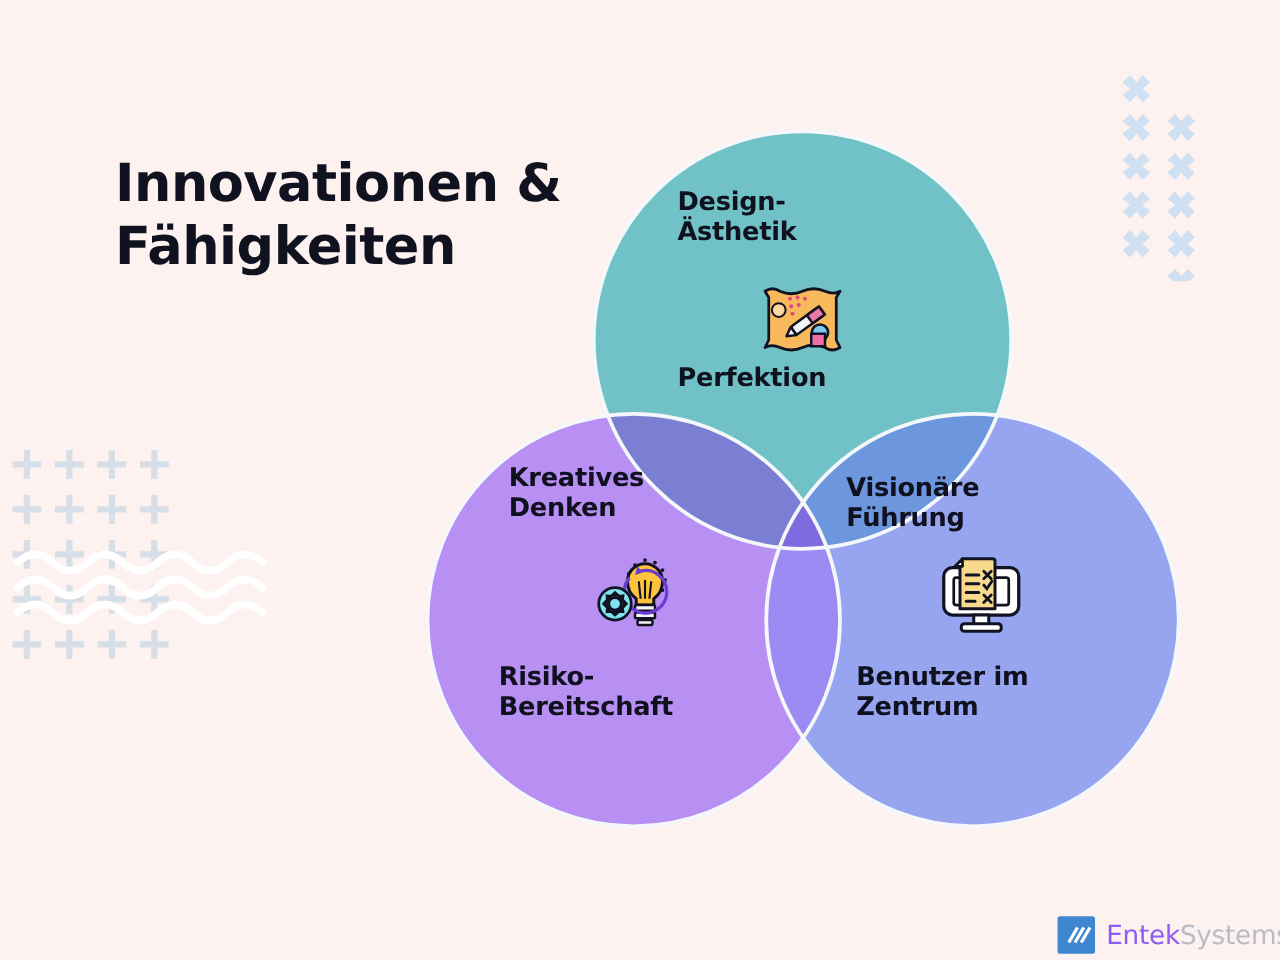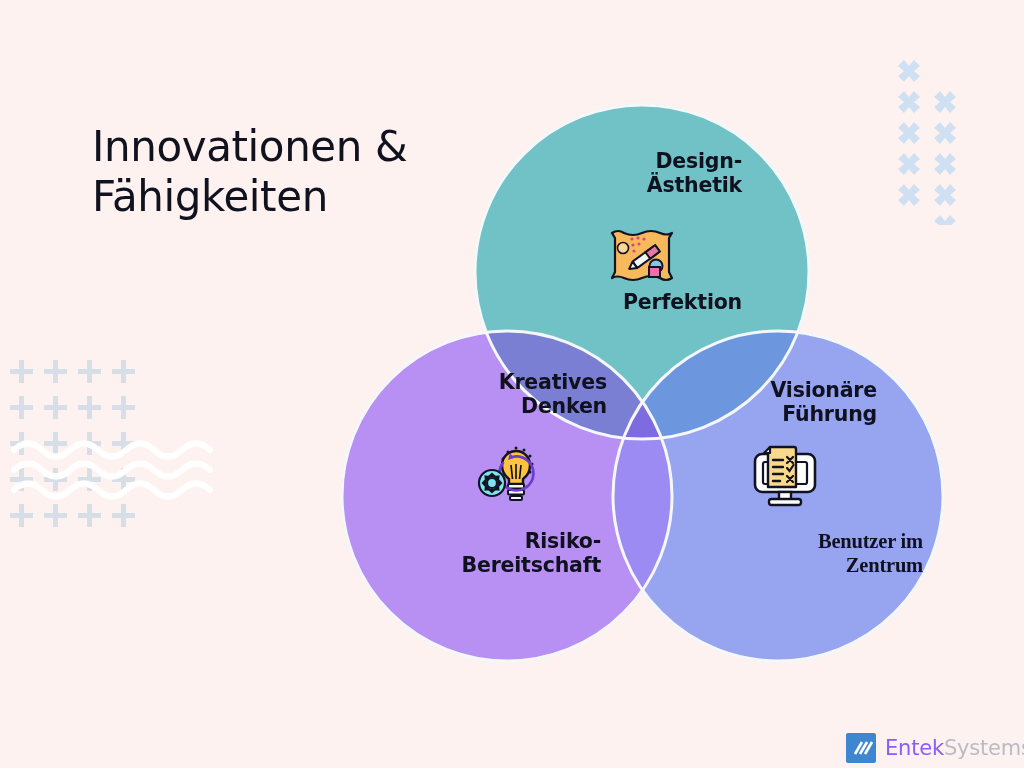--- a/index.html
+++ b/index.html
@@ -14,49 +14,49 @@
 
   
   .deco{position:absolute;}
   #deco-crosses{left:893px;top:55px;width:70px;height:170px;}
   #deco-plusses{left:8px;top:358px;width:130px;height:170px;}
   #deco-waves{left:10px;top:432px;width:230px;height:70px;}
 
   
   #title{
     position:absolute;left:92px;top:122px;width:420px;
-    font-size:42px;line-height:1.18;font-weight:400;
+    font-size:42px;line-height:1.18;font-weight:700;
     letter-spacing:-0.4px;color:#11121f;
     font-family:"DejaVu Sans","Liberation Sans",sans-serif;
     white-space:pre-line;
   }
 
   
   #venn{position:absolute;left:0;top:0;width:1024px;height:768px;}
 
   
   .clabel{
-    position:absolute;text-align:right;color:#10111f;
+    position:absolute;text-align:left;color:#10111f;
     font-weight:800;font-size:20.5px;line-height:1.16;
     font-family:"DejaVu Sans","Liberation Sans",sans-serif;
     letter-spacing:-0.2px;white-space:pre-line;
   }
   .ico{position:absolute;}
 
   
   #t-top    {left:542px;top:150px;width:200px;}
   #t-bottom {left:542px;top:291px;width:200px;}
   #ic-top   {left:605px;top:226px;width:72px;height:60px;}
   
   #l-top    {left:407px;top:371px;width:200px;}
   #l-bottom {left:399px;top:530px;width:202px;}
   #ic-left  {left:470px;top:443px;width:72px;height:64px;}
   
   #r-top    {left:677px;top:379px;width:200px;}
-  #r-bottom {left:723px;top:530px;width:200px;font-family:Liberation Serif, serif;}
+  #r-bottom {left:685px;top:530px;width:200px;}
   #ic-right {left:750px;top:443px;width:70px;height:66px;}
 
   
   #logo{position:absolute;left:846px;top:733px;display:flex;align-items:center;gap:9px;}
   #logo-mark{width:30px;height:30px;background:#3E86CF;border-radius:2px;position:relative;}
   #logo-text{font-size:21px;font-weight:400;letter-spacing:-0.2px;
     font-family:"DejaVu Sans","Liberation Sans",sans-serif;}
   #logo-text .a{color:#8b5cf6;}
   #logo-text .b{color:#b9bcc4;}
 </style>

